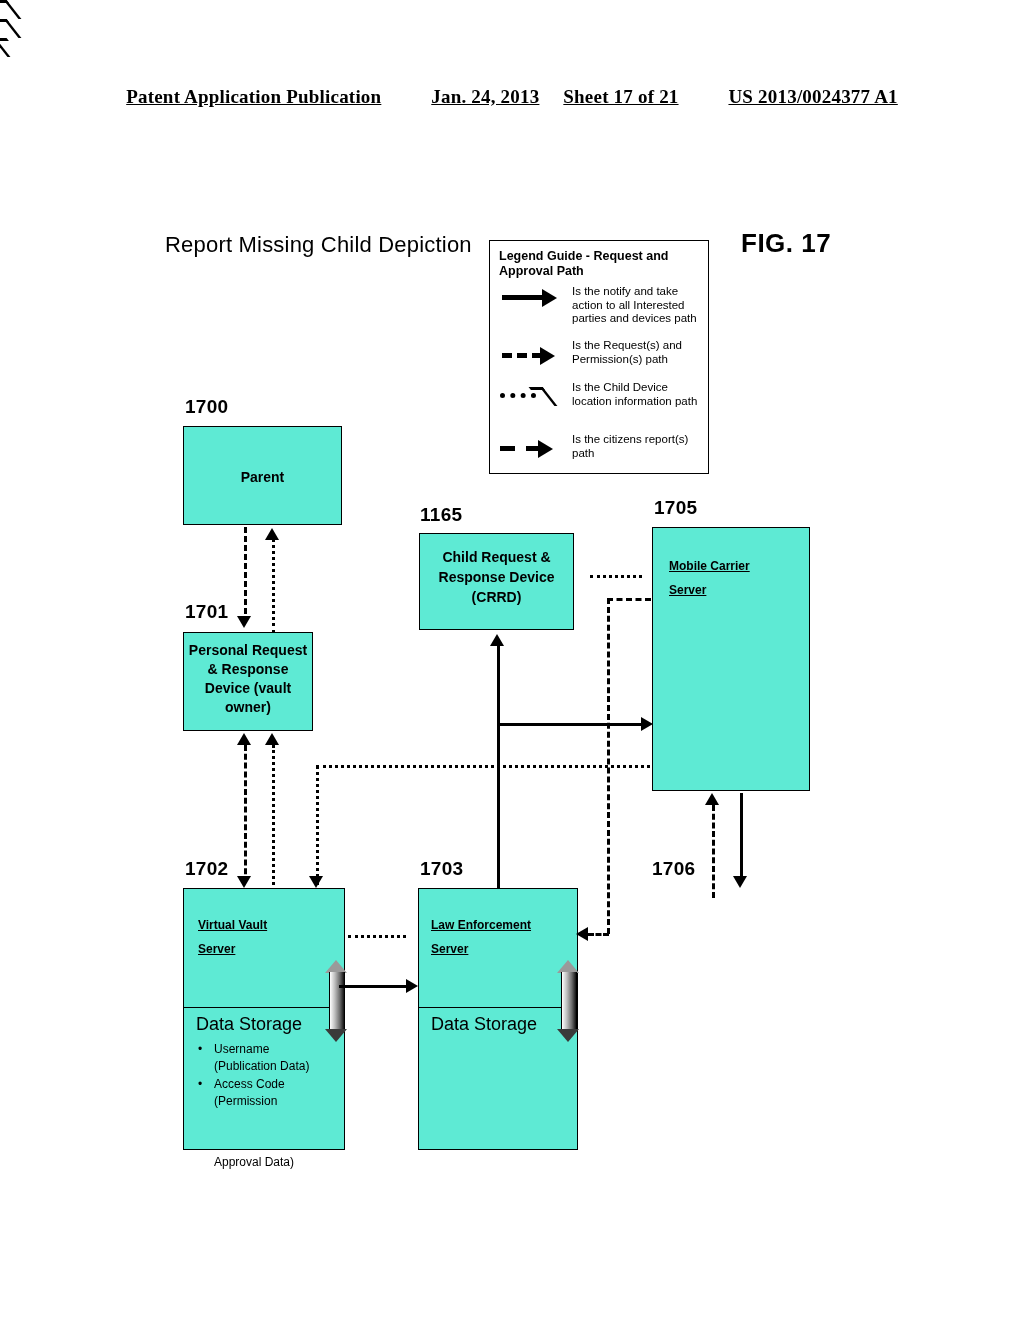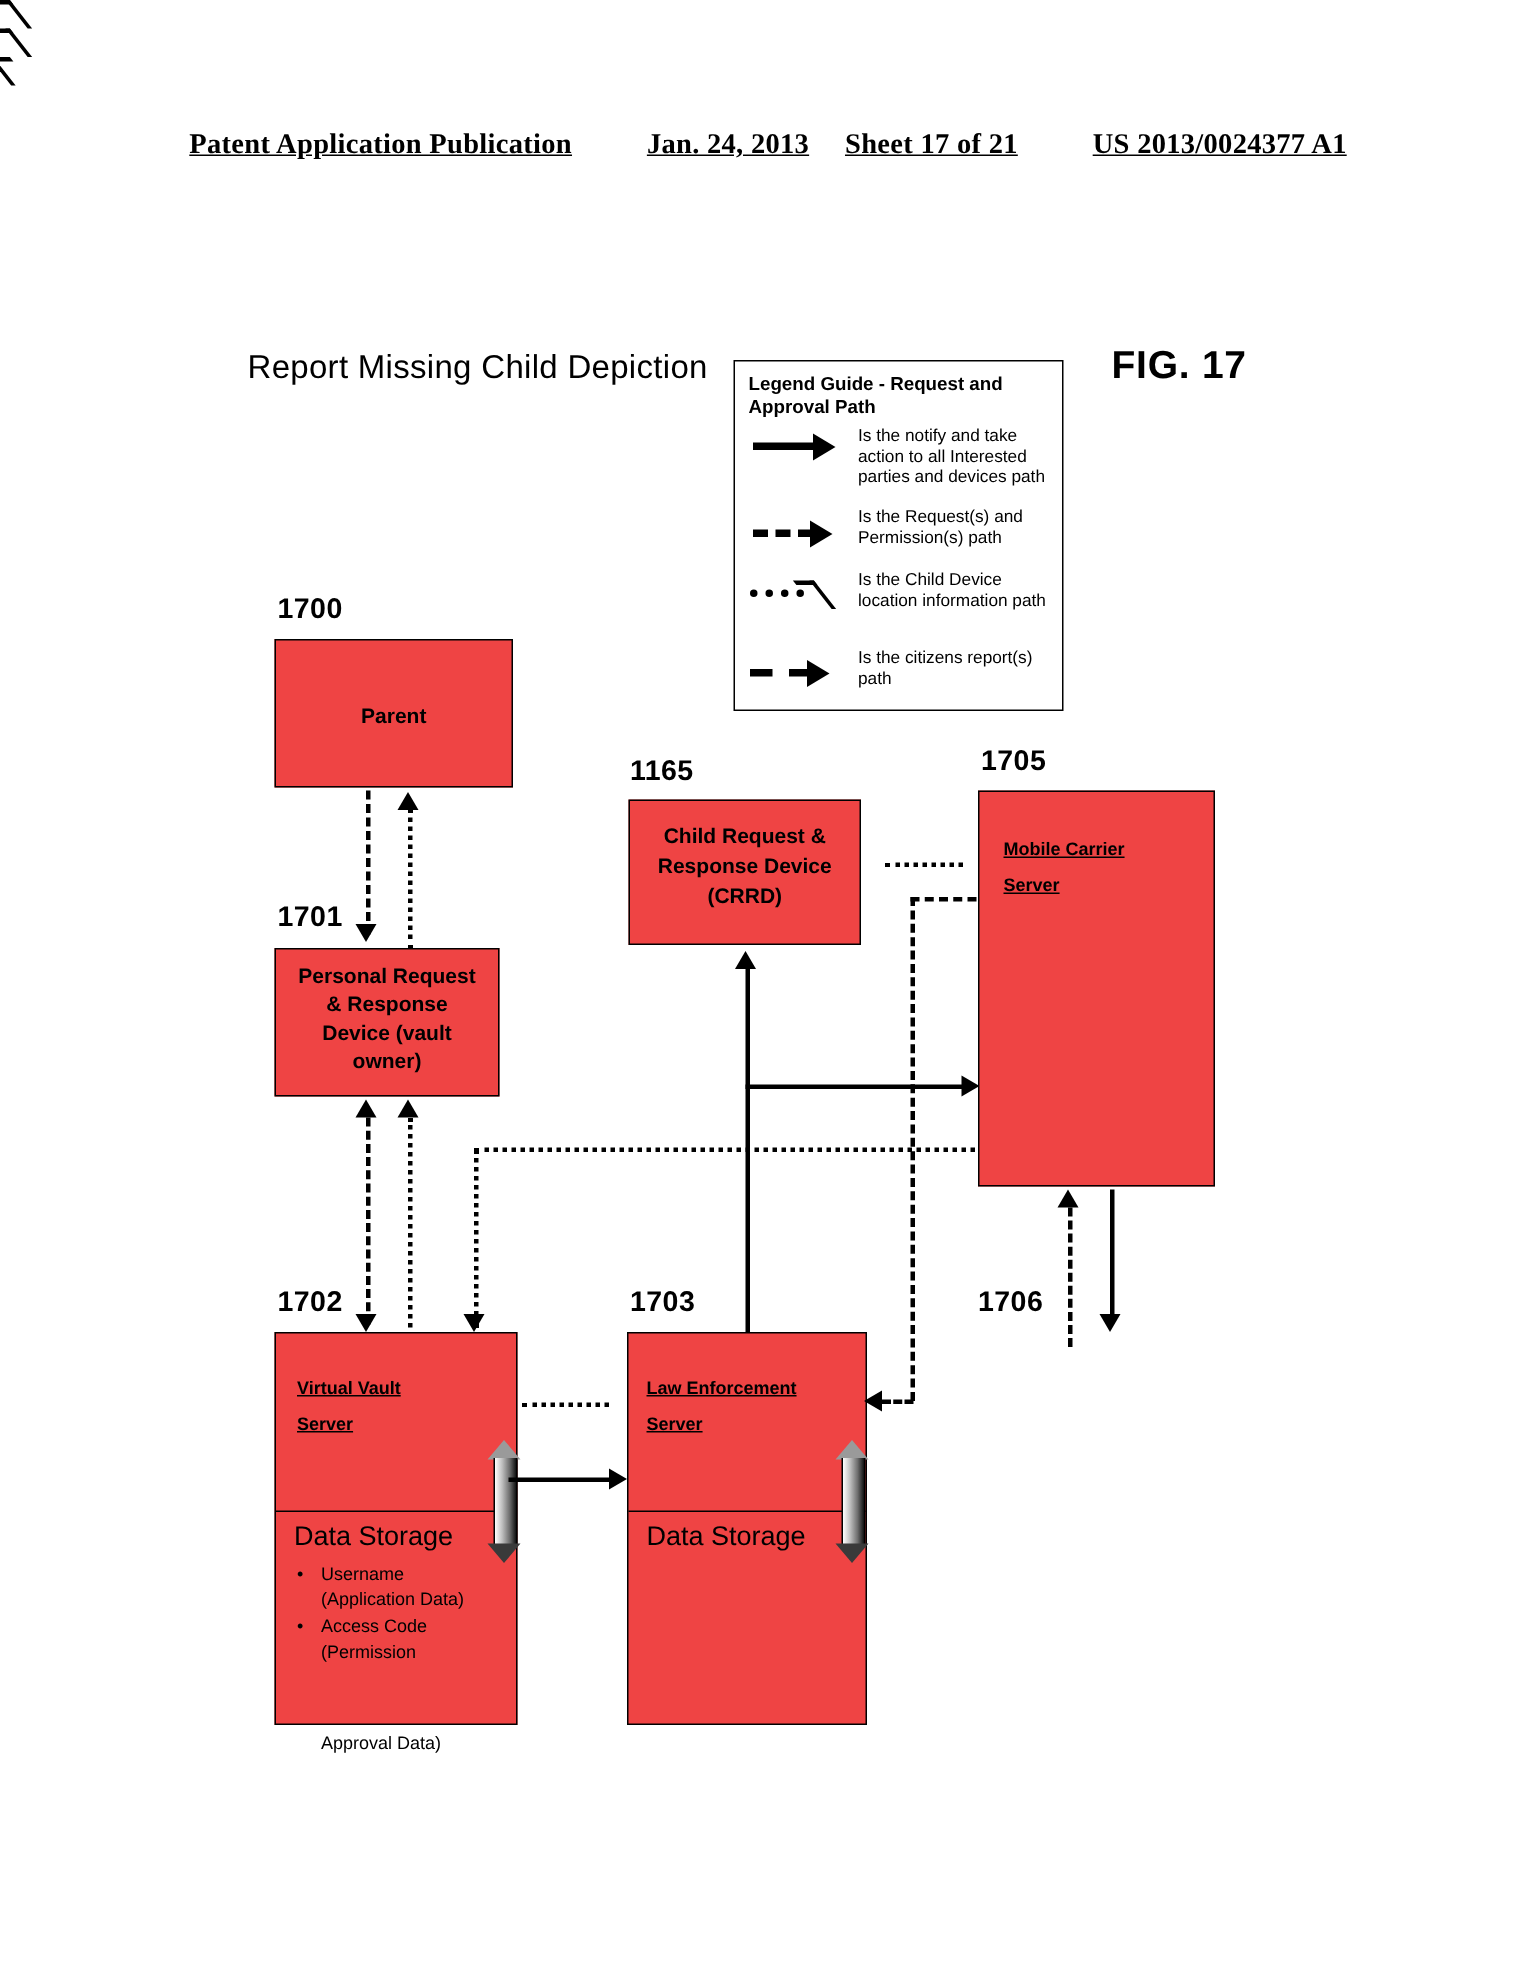--- a/index.html
+++ b/index.html
@@ -24,21 +24,21 @@
 
   
   #legend{position:absolute;left:489px;top:240px;width:220px;height:234px;
        border:1.6px solid #000;background:#fff;box-sizing:border-box;}
   #legend .lg-title{position:absolute;left:9px;top:8px;width:200px;
        font-size:12.5px;font-weight:bold;line-height:15px;}
   .lg-text{position:absolute;font-size:11.5px;line-height:13.5px;}
   .lg-art{position:absolute;height:14px;}
 
   
-  .box{position:absolute;border:1.7px solid #000;background:#ef4444;
+  .box{position:absolute;border:1.7px solid #000;background:#5eead4;
        box-sizing:border-box;}
   .box .btxt{position:absolute;left:0;width:100%;text-align:center;
        font-weight:bold;font-size:14px;line-height:19px;}
   .box .btxt-l{position:absolute;text-align:left;font-weight:bold;
        font-size:12px;line-height:21px;}
   .ul{text-decoration:underline;}
 
   .ref{position:absolute;font-size:19px;font-weight:bold;letter-spacing:.3px;}
 
   .ds-title{position:absolute;font-size:18px;font-weight:400;
@@ -132,21 +132,21 @@
   <div class="box" style="left:183px;top:426px;width:159px;height:99px;">
     <div class="btxt" style="top:41px;">Parent</div>
   </div>
 
   <div class="ln v-dash" style="left:244px;top:527px;height:96px;"></div>
   <div class="ar ar-d" style="left:237px;top:616px;"></div>
   <div class="ln v-dot" style="left:272px;top:538px;height:96px;"></div>
   <div class="ar ar-u" style="left:265px;top:528px;"></div>
 
   <div class="ref" style="left:185px;top:601px;">1701</div>
-  <div class="box" style="left:183px;top:632px;width:150px;height:99px;">
+  <div class="box" style="left:183px;top:632px;width:130px;height:99px;">
     <div class="btxt" style="top:8px;">Personal Request</div>
     <div class="btxt" style="top:27px;">&amp; Response</div>
     <div class="btxt" style="top:46px;">Device (vault</div>
     <div class="btxt" style="top:65px;">owner)</div>
   </div>
 
   <div class="ln v-dash" style="left:244px;top:745px;height:138px;"></div>
   <div class="ar ar-u" style="left:237px;top:733px;"></div>
   <div class="ar ar-d" style="left:237px;top:876px;"></div>
 
@@ -159,21 +159,21 @@
 
   <div class="ref" style="left:185px;top:858px;">1702</div>
   <div class="box" style="left:183px;top:888px;width:162px;height:262px;">
     <div class="btxt-l ul" style="left:14px;top:26px;">Virtual Vault</div>
     <div class="btxt-l ul" style="left:14px;top:50px;">Server</div>
     <div class="hr" style="left:0;top:118px;width:160px;"></div>
     <div class="ds-title" style="left:12px;top:124px;">Data Storage</div>
     <div class="ds-list" style="left:14px;top:152px;width:140px;height:90px;">
       <div class="bul" style="top:0;">•</div>
       <div class="itm" style="top:0;">Username</div>
-      <div class="itm" style="top:17px;">(Application Data)</div>
+      <div class="itm" style="top:17px;">(Publication Data)</div>
       <div class="bul" style="top:35px;">•</div>
       <div class="itm" style="top:35px;">Access Code</div>
       <div class="itm" style="top:52px;">(Permission</div>
       <div class="itm" style="top:69px;margin-top:44px;">Approval Data)</div>
     </div>
   </div>
 
   <div class="gdarr" style="left:325px;top:960px;height:82px;">
     <div class="hu"></div>
     <div class="stem" style="height:58px;"></div>

